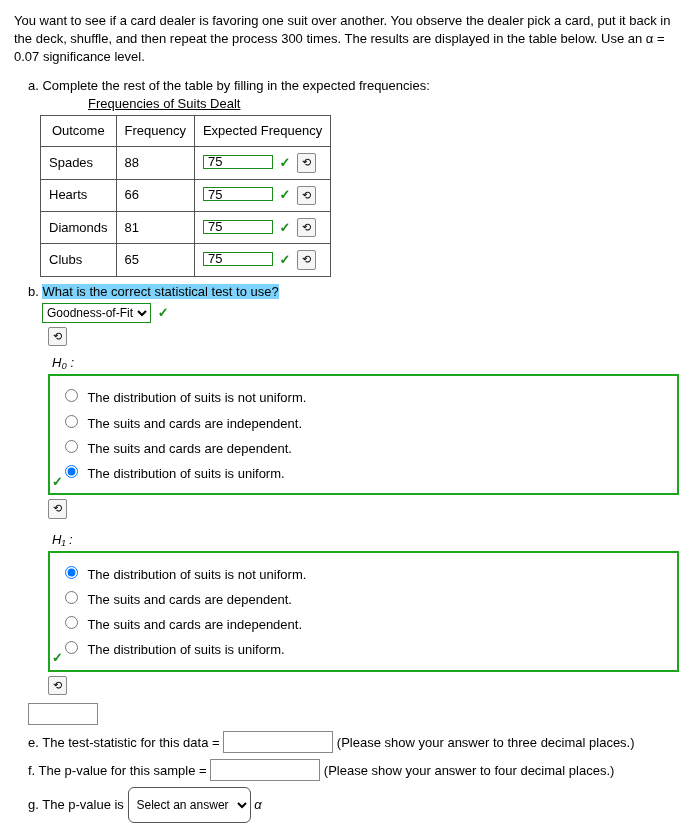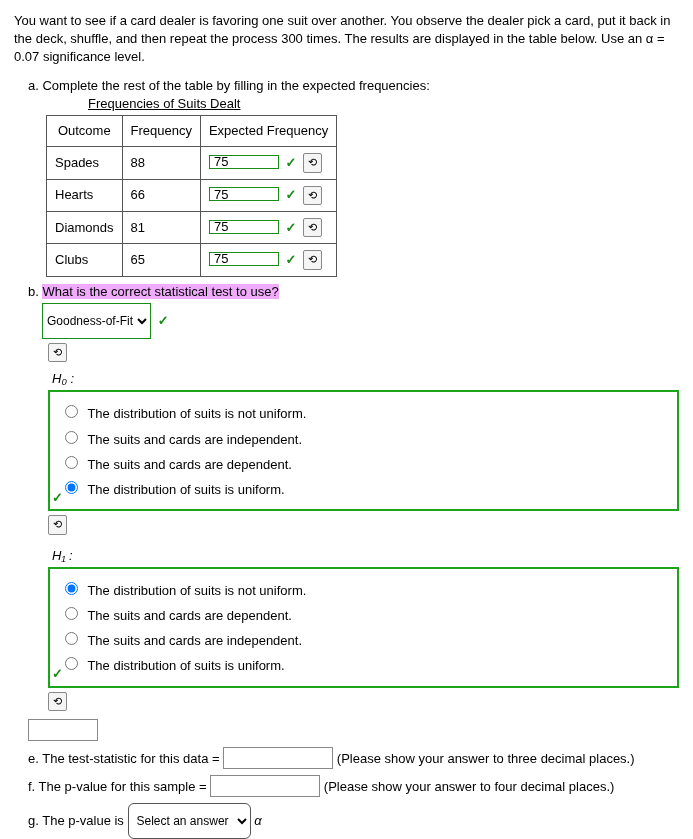--- a/index.html
+++ b/index.html
@@ -11,21 +11,21 @@
       padding: 12px 14px;
       width: 693px;
       background: #fff;
       line-height: 1.4;
     }
     .intro { margin-bottom: 10px; }
     .part { margin: 6px 0 6px 14px; }
     .table-title { text-decoration: underline; margin-left: 60px; }
     table.freq {
       border-collapse: collapse;
-      margin: 2px 0 0 18px;
+      margin: 2px 0 0 12px;
     }
     table.freq th, table.freq td {
       border: 1px solid #555;
       padding: 6px 8px;
       text-align: left;
       font-size: 13px;
       font-weight: normal;
     }
     table.freq th { text-align: center; }
     .exp-cell { padding: 4px 4px; }
@@ -55,26 +55,26 @@
       display: inline-block;
       border: 1px solid #888;
       border-radius: 2px;
       padding: 1px 4px;
       font-size: 11px;
       background: #f5f5f5;
       vertical-align: middle;
       cursor: pointer;
     }
     .q-highlight {
-      background: #f0abfc;
+      background: #7dd3fc;
     }
     select.answer-select {
       border: 1px solid #1a8c1a;
       font-size: 12px;
-      height: 36px;
+      height: 20px;
       background: #fff;
     }
     select.plain-select {
       border: 1px solid #555;
       border-radius: 6px;
       font-size: 12px;
       height: 36px;
       background: #fff;
       padding: 0 4px;
     }

